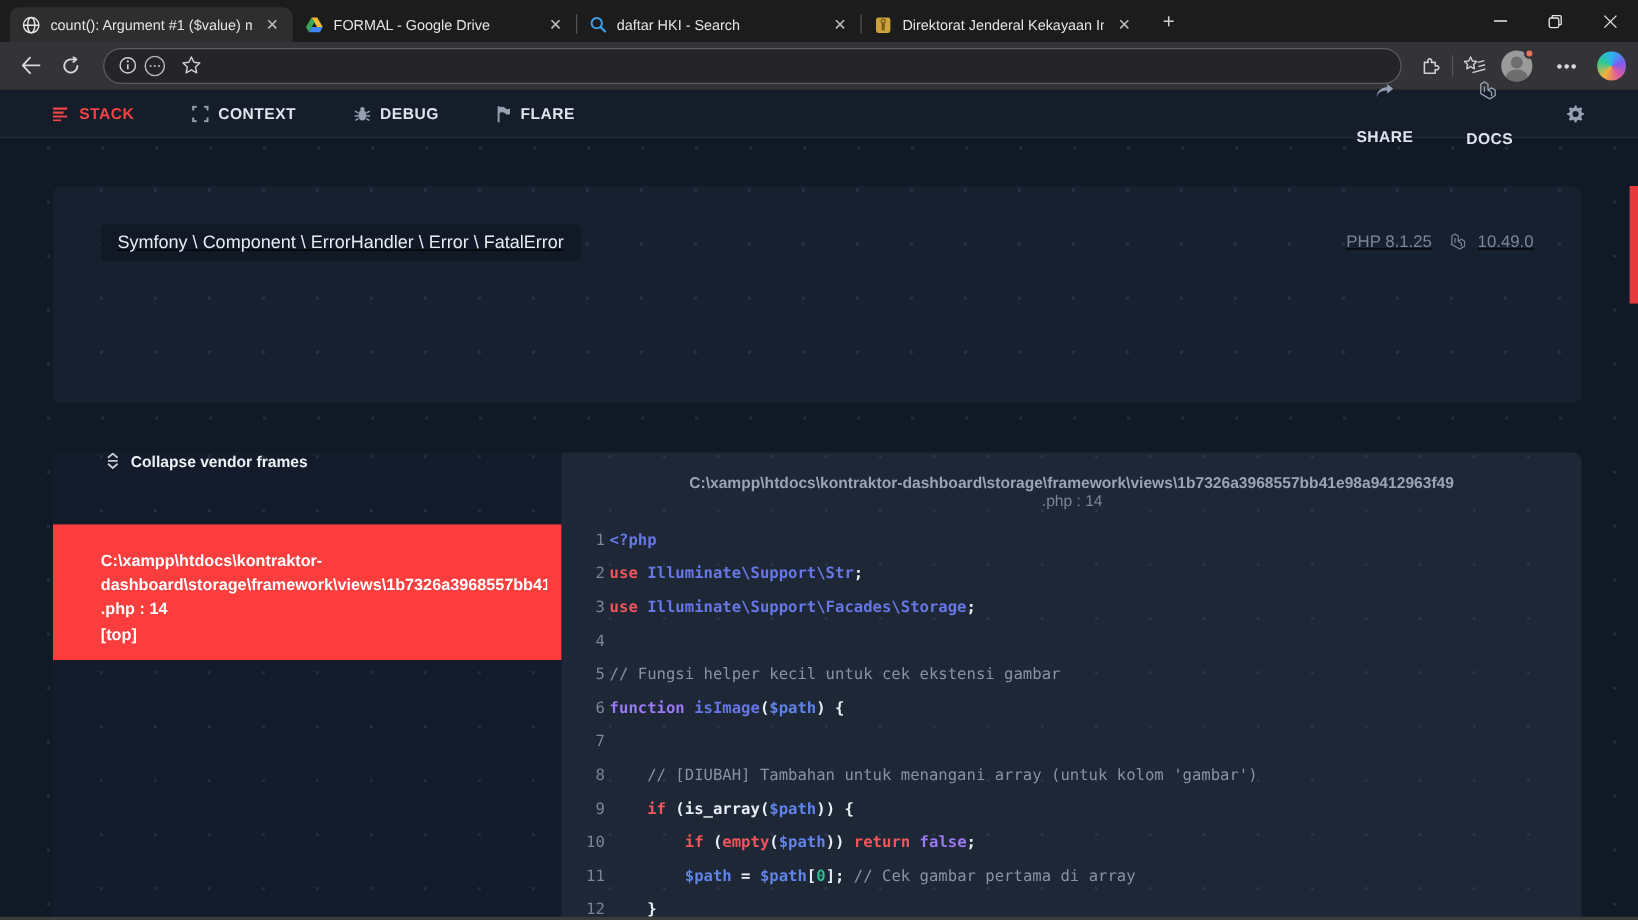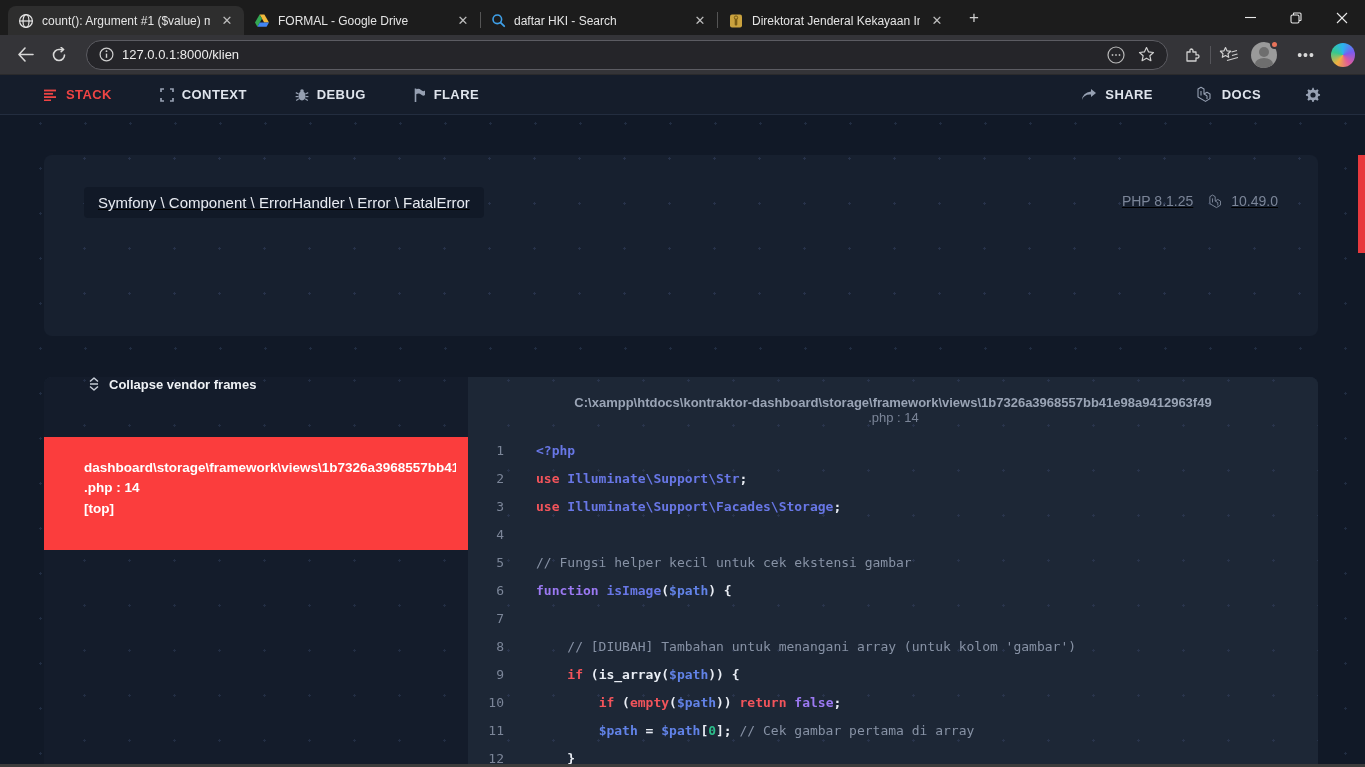--- a/index.html
+++ b/index.html
@@ -43,21 +43,21 @@
   .page { position:absolute; left:0; top:75px; width:1365px; height:692px; background:#111927;
     background-image:radial-gradient(circle, #212d42 1.2px, transparent 1.3px); background-size:45px 45px;
     background-position:18px 26px; }
   .ig-nav { position:absolute; left:0; top:0; width:1365px; height:40px; background:#151d2b;
     border-bottom:1px solid #232d3f; display:flex; align-items:center; padding:0 44px; }
   .ig-tab { display:flex; align-items:center; gap:8px; font-size:13px; font-weight:700; letter-spacing:.4px;
     color:#dfe4ec; margin-right:48px; }
   .ig-tab.active { color:#ef4444; }
   .ig-right { margin-left:auto; display:flex; align-items:center; gap:44px; color:#dfe4ec;
     font-size:13px; font-weight:700; letter-spacing:.4px; }
-  .ig-right .item { display:flex; align-items:center; gap:8px; }
+  .ig-right .item { display:flex; align-items:center; gap:24px;flex-direction:column; }
 
   .card { position:absolute; border-radius:8px;
     background-image:radial-gradient(circle, #27324a 1.2px, transparent 1.3px);
     background-size:45px 45px; background-position:18px 26px; }
   .error-card { left:44px; top:80px; width:1274px; height:181px; background-color:#17202f;text-decoration:underline; }
   .badge-row { display:flex; align-items:flex-start; justify-content:space-between; padding:32px 40px 0 40px; }
   .exc-badge { background:#111927; color:#e8ebf1; font-size:15px; padding:7px 14px; border-radius:4px; }
   .versions { display:flex; gap:16px; color:#7b8598; font-size:14px; margin-top:6px; }
   .versions .ver { display:flex; align-items:center; gap:7px; }
   .error-title { margin:22px 40px 0 40px; width:880px; color:#f2f4f8; font-size:19px; font-weight:700;
@@ -77,21 +77,21 @@
 
   .frames-right { width:850px; flex:none; background-color:#1d2736;
     background-image:radial-gradient(circle, #29344c 1.2px, transparent 1.3px);
     background-size:45px 45px; background-position:18px 26px; }
   .code-header { height:52px; display:flex; align-items:center; justify-content:center;
     font-size:13px; color:#9aa4b5; font-weight:700; padding-top:14px;flex-direction:column; }
   .code-header .suffix { color:#7b8598; font-weight:400; margin-left:1px; }
   .code-lines { margin-top:8px; font-family:"DejaVu Sans Mono", monospace; font-size:13px; }
   .code-line { height:28px; line-height:28px; display:flex; white-space:pre; }
   .line-num { width:36px; text-align:right; color:#7b8598; flex:none; }
-  .line-code { margin-left:32px; font-weight:700; }
+  .line-code { margin-left:4px; font-weight:700; }
   .tk-tag   { color:#6877e6; }
   .tk-kw    { color:#f2545b; }
   .tk-ns    { color:#6877e6; }
   .tk-var   { color:#6283e8; }
   .tk-punc  { color:#e9edf4; }
   .tk-cm    { color:#8792a5; font-weight:400;text-align:right; }
   .tk-fnk   { color:#9b79f2; }
   .tk-fname { color:#6877e6; }
   .tk-bool  { color:#9b79f2; }
   .tk-num   { color:#2dbd8b; }
@@ -188,21 +188,20 @@
       </svg>
   </div>
   <div class="omnibox">
     <span>
       <svg width="15" height="15" viewBox="0 0 15 15">
           <circle cx="7.5" cy="7.5" r="6.4" fill="none" stroke="#cfcfcf" stroke-width="1.2"></circle>
           <line x1="7.5" y1="6.6" x2="7.5" y2="10.8" stroke="#cfcfcf" stroke-width="1.4"></line>
           <circle cx="7.5" cy="4.2" r="0.9" fill="#cfcfcf"></circle>
         </svg>
     </span>
-    <span class="url">127.0.0.1:8000/klien</span>
     <span class="tool-ic">
       <svg width="20" height="20" viewBox="0 0 20 20">
           <circle cx="10" cy="10" r="8" fill="none" stroke="#b8b8b8" stroke-width="1.2"></circle>
           <circle cx="6.5" cy="10" r="0.9" fill="#b8b8b8"></circle>
           <circle cx="10" cy="10" r="0.9" fill="#b8b8b8"></circle>
           <circle cx="13.5" cy="10" r="0.9" fill="#b8b8b8"></circle>
         </svg>
     </span>
     <span class="tool-ic">
       <svg width="17" height="17" viewBox="0 0 17 17">
@@ -334,20 +333,21 @@
         <span>
           <svg width="12" height="14" viewBox="0 0 12 14">
               <polyline points="2,4.5 6,1 10,4.5" fill="none" stroke="#c6ccd6" stroke-width="1.5" stroke-linejoin="round"></polyline>
               <line x1="2" y1="7" x2="10" y2="7" stroke="#c6ccd6" stroke-width="1.5"></line>
               <polyline points="2,9.5 6,13 10,9.5" fill="none" stroke="#c6ccd6" stroke-width="1.5" stroke-linejoin="round"></polyline>
             </svg>
         </span>
         <span>Collapse vendor frames</span>
       </div>
       <div class="frame-red">
+        <div class="pline">C:\xampp\htdocs\kontraktor-</div>
         <div class="pline">dashboard\storage\framework\views\1b7326a3968557bb41e</div>
         <div class="pline">.php : 14</div>
         <div class="method">[top]</div>
       </div>
     </div>
     <div class="frames-right">
       <div class="code-header">
         <span>C:\xampp\htdocs\kontraktor-dashboard\storage\framework\views\1b7326a3968557bb41e98a9412963f49</span>
           <span class="suffix">.php : 14</span>
       </div>

